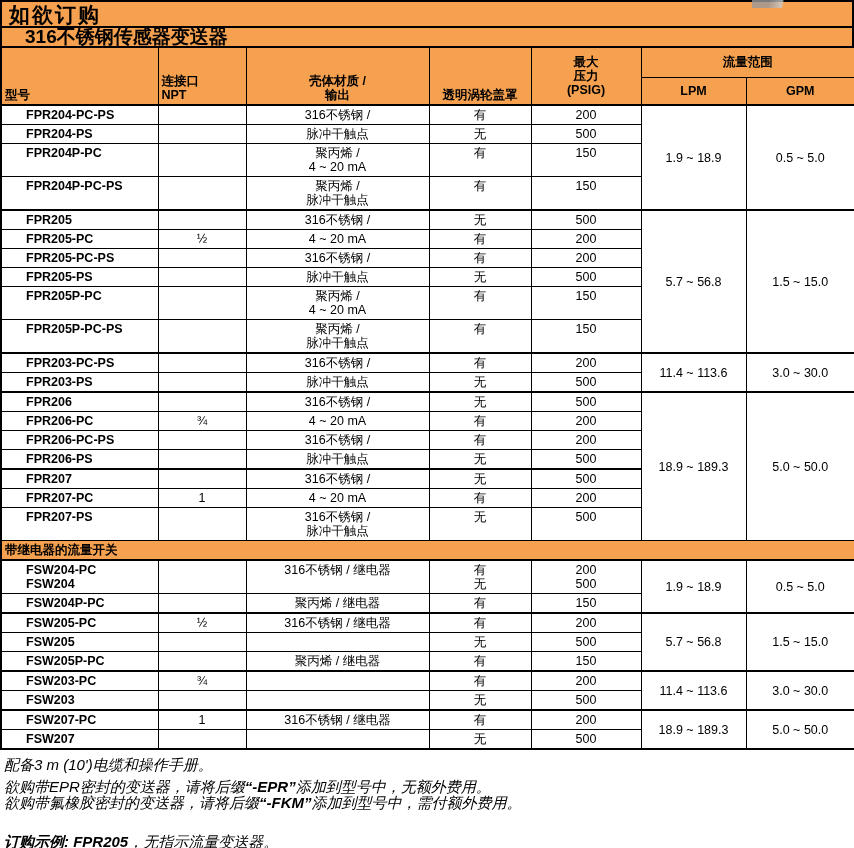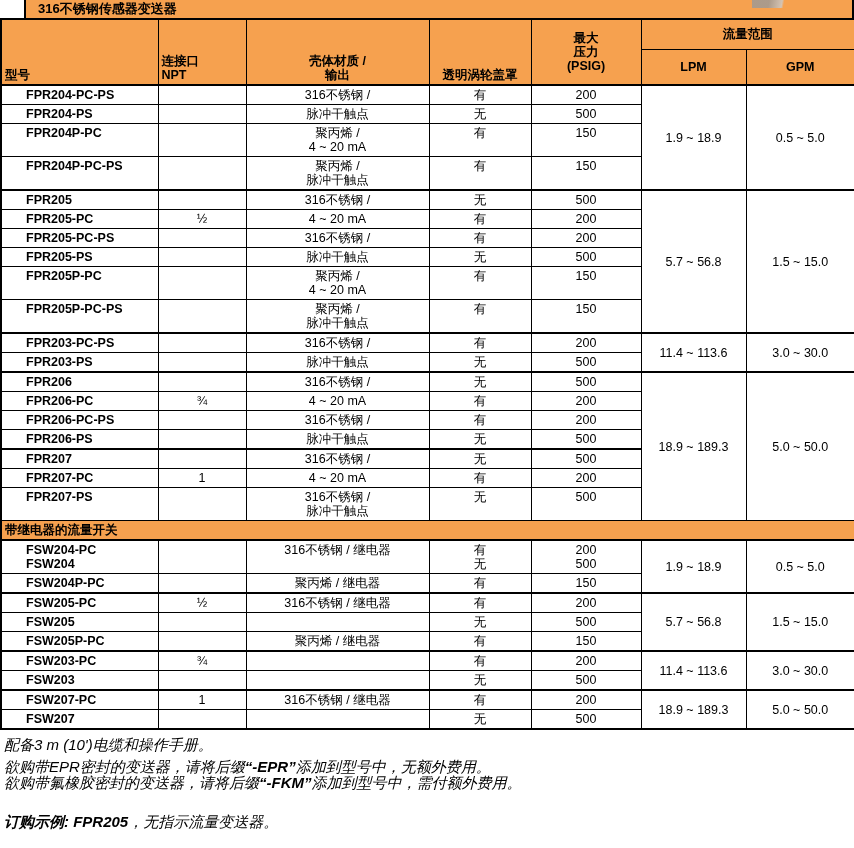--- a/index.html
+++ b/index.html
@@ -14,39 +14,39 @@
     background:linear-gradient(100deg,#999 0 40%,#ccc 70%,transparent 75%);
     opacity:.8;
   }
   .titlebar {
     border:2px solid var(--ink); background:var(--orange);
     font-weight:bold; font-size:21px; line-height:24px; height:28px;
     padding:1px 7px; letter-spacing:2px;
   }
   .subtitlebar {
     border:2px solid var(--ink); border-top:none; border-bottom:none;
-    background:var(--orange); font-weight:bold; font-size:13px;
-    line-height:16px; height:18px; padding:1px 12px;margin-left:24px;
+    background:var(--orange); font-weight:bold; font-size:19px;
+    line-height:16px; height:18px; padding:1px 23px;
   }
   table.order {
     width:854px; border-collapse:collapse; table-layout:fixed;
     border:2px solid var(--ink);
   }
   table.order th, table.order td {
     border:1px solid var(--ink); padding:2px 3px;
     font-size:12.5px; line-height:14px; overflow:hidden;
   }
   thead th { background:var(--orange); font-weight:bold; font-size:13px; line-height:14px; }
   th.h-model   { text-align:left; vertical-align:bottom; padding-left:6px; height:32px; }
   th.h-npt     { text-align:left; vertical-align:bottom; }
   th.h-material{ text-align:center; vertical-align:bottom; }
   th.h-cover   { text-align:center; vertical-align:bottom; }
   th.h-pressure{ text-align:center; vertical-align:middle; line-height:13px; }
   th.h-flow    { vertical-align:middle; height:30px; }
-  th.h-lpm, th.h-gpm { text-align:center; vertical-align:middle; height:36px; }
+  th.h-lpm, th.h-gpm { text-align:center; vertical-align:middle; height:28px; }
   tbody td { vertical-align:top; background:#fff; }
   tbody td.model { font-weight:bold; text-align:left; padding-left:24px; white-space:nowrap; }
   tbody td.npt, tbody td.material, tbody td.cover, tbody td.psig { text-align:center; }
   tbody td.flow { text-align:center; vertical-align:middle; }
   tbody td:empty::after { content:"\00a0"; }
   tr.group-start td { border-top:2px solid var(--ink); }
   tr.thick-top td { border-top:2px solid var(--ink); }
   td.band {
     background:var(--orange); font-weight:bold; font-size:13.5px;
     padding:2px 7px; border-top:2px solid var(--ink); border-bottom:2px solid var(--ink);
@@ -57,20 +57,21 @@
   .notes .note:nth-child(1) { margin-bottom:7px; }
   .notes .note:nth-child(4) { margin-top:24px; margin-bottom:5px; }
   .b { font-weight:bold; }
 </style>
 </head>
 <body>
 
 <div class="page">
   <div class="artifact"></div>
 
+  <div class="titlebar">如欲订购</div>
   <div class="subtitlebar">316不锈钢传感器变送器</div>
 
   <table class="order">
     <colgroup>
       <col style="width:157px">
         <col style="width:88px">
         <col style="width:183px">
       <col style="width:102px">
         <col style="width:110px">
         <col style="width:105px">

